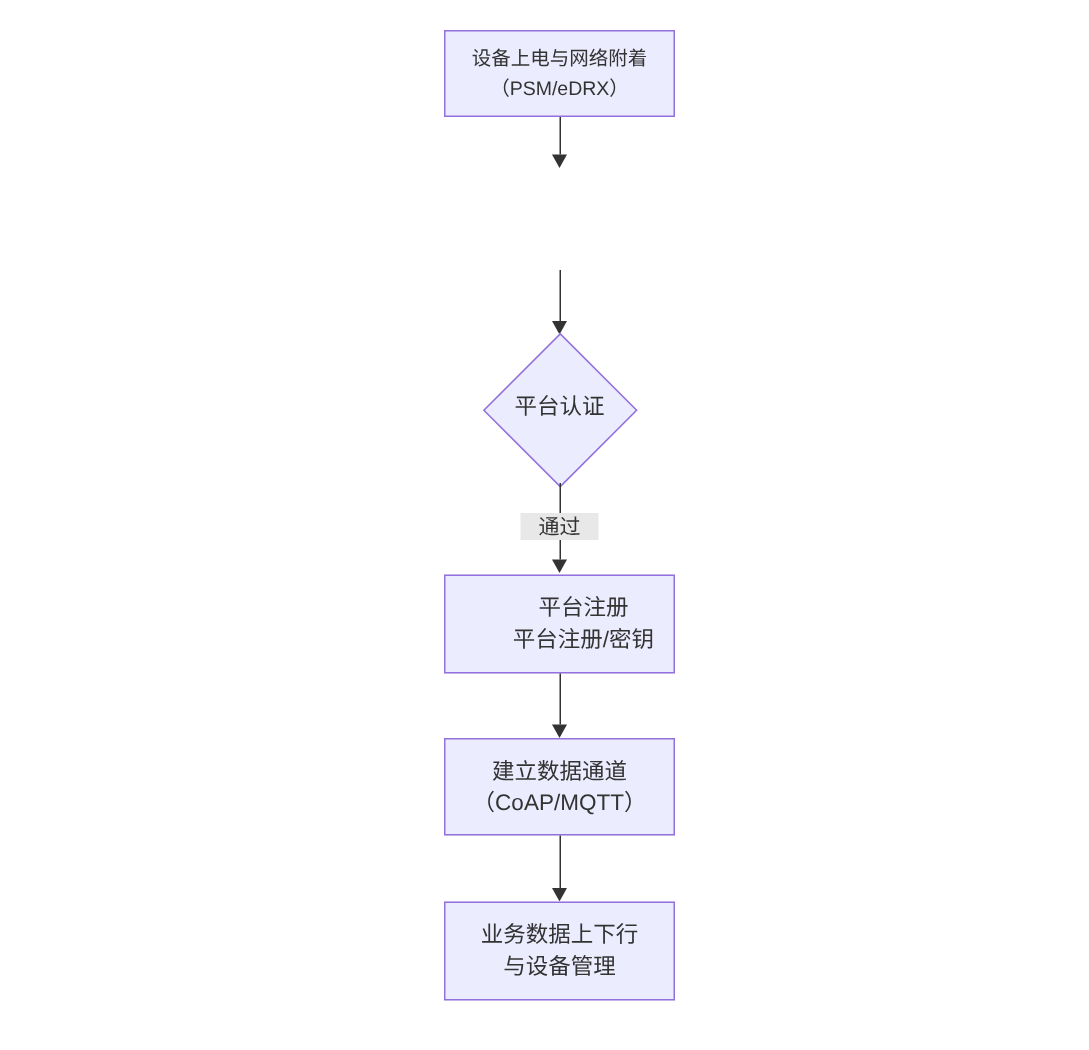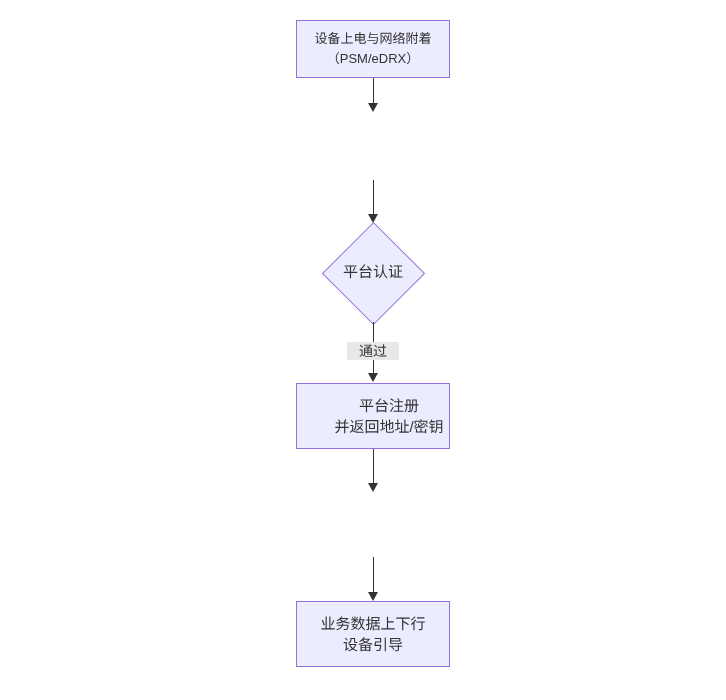--- a/index.html
+++ b/index.html
@@ -113,32 +113,36 @@
     <div class="shaft"></div>
     <div class="head"></div>
   </div>
 
   <div class="edge-label-wrap">
     <span class="edge-label">通过</span>
   </div>
 
   <div class="node node-3">
     <span class="nline">平台注册</span>
-    <span class="nline">并返回地址/密钥</span>
+    <span class="nline">平台注册/密钥</span>
   </div>
 
   <div class="arrow arrow-4">
     <div class="shaft"></div>
     <div class="head"></div>
   </div>
 
+  <div class="node node-4">
+    <span class="nline">建立数据通道</span>
+    <span class="nline">（CoAP/MQTT）</span>
+  </div>
 
   <div class="arrow arrow-5">
     <div class="shaft"></div>
     <div class="head"></div>
   </div>
 
   <div class="node node-5">
     <span class="nline">业务数据上下行</span>
-    <span class="nline">设备引导</span>
+    <span class="nline">与设备管理</span>
   </div>
 
 </div>
 
 </body></html>

